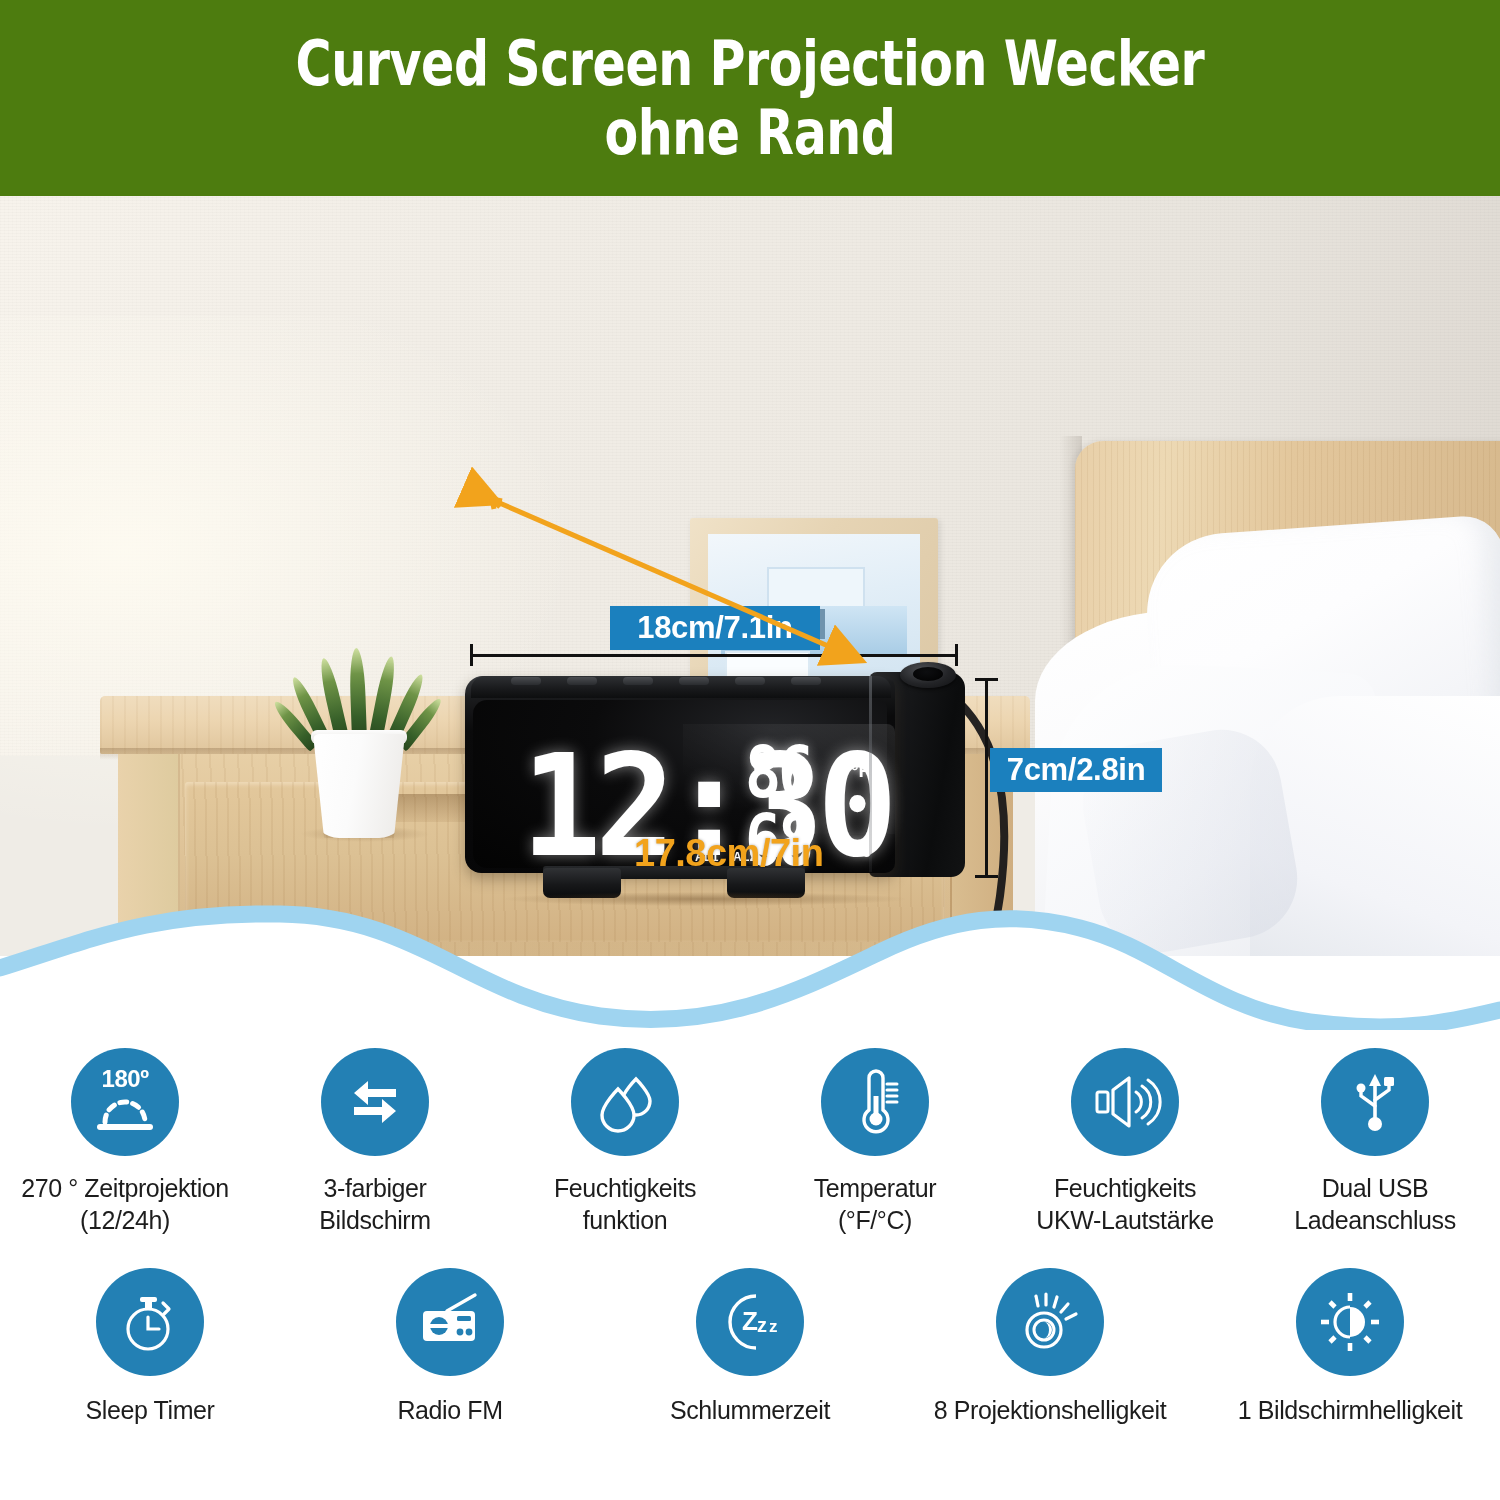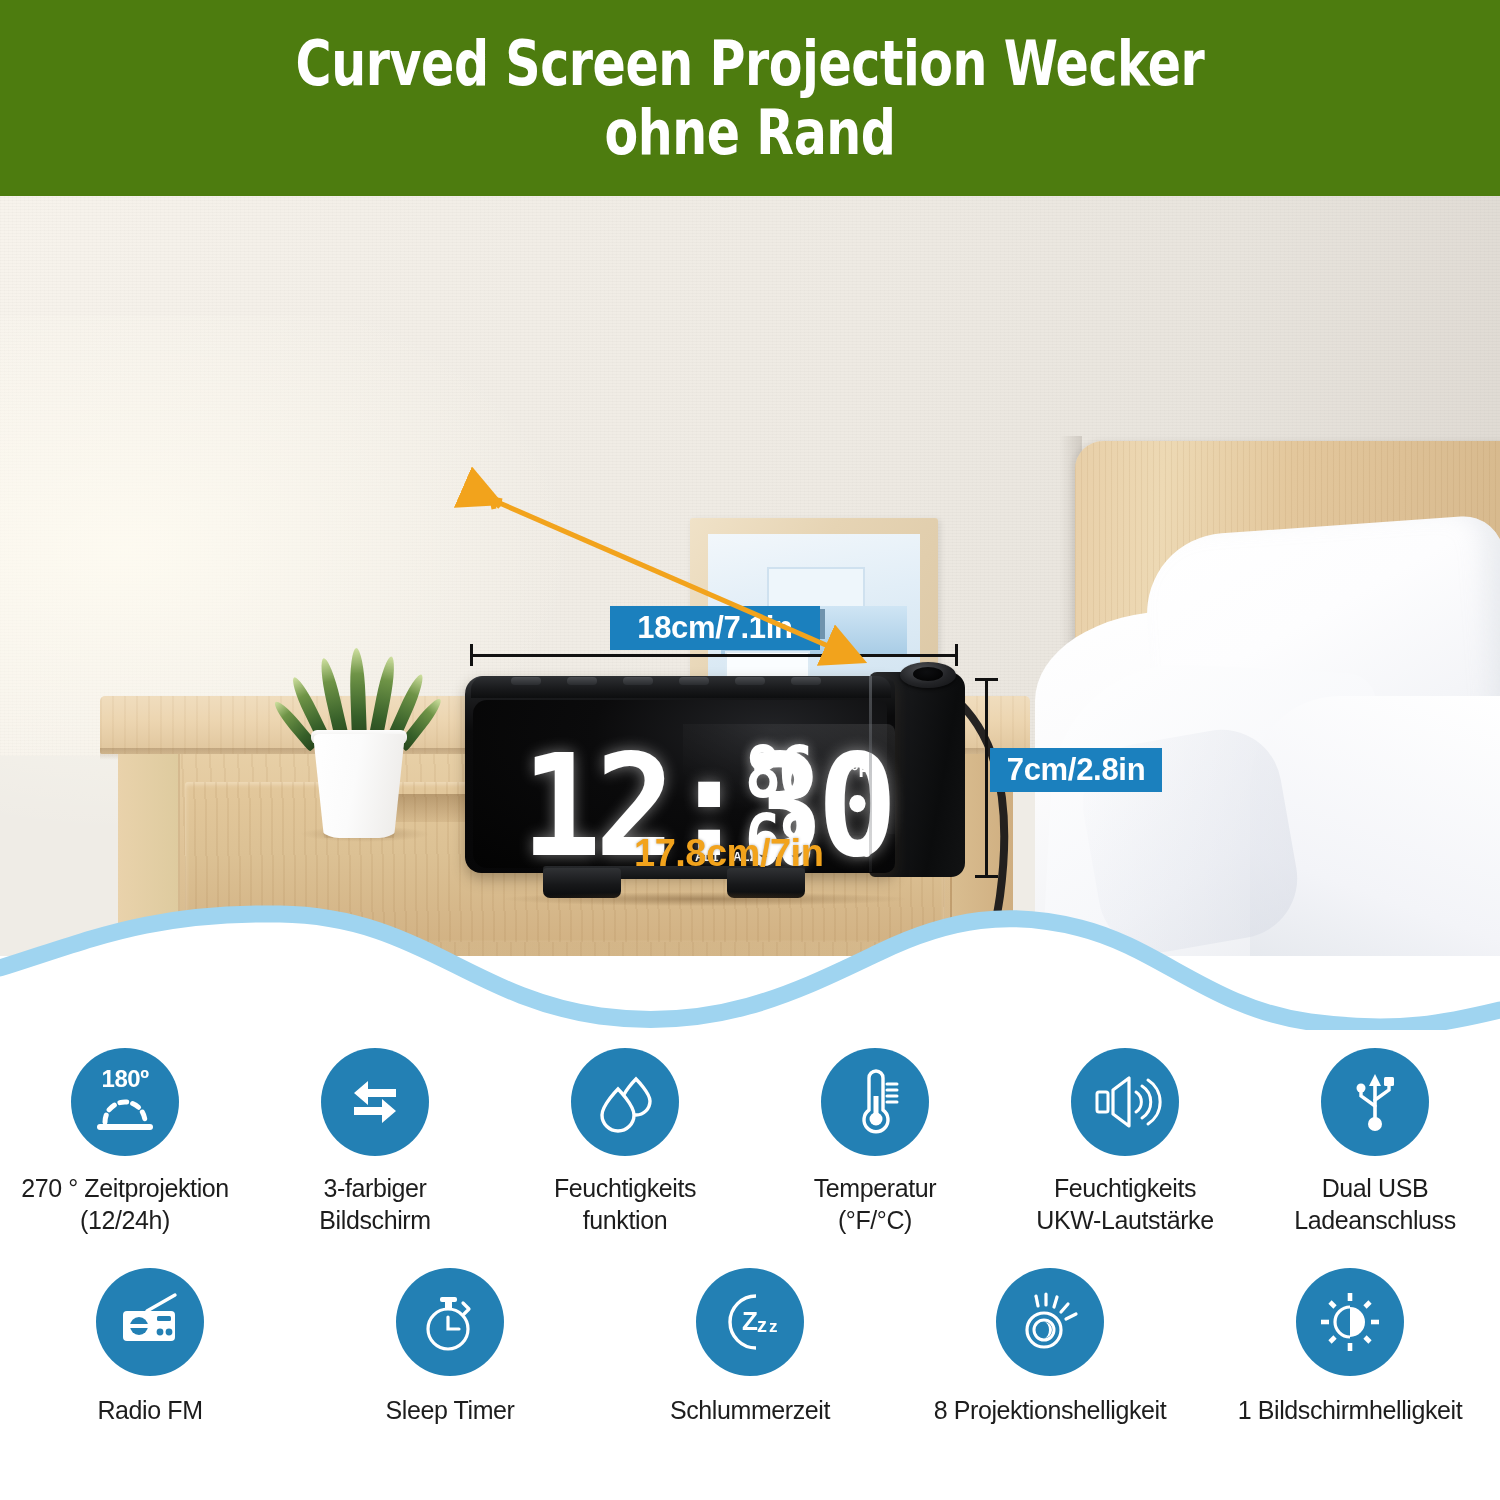--- a/index.html
+++ b/index.html
@@ -633,43 +633,43 @@
     </div>
 
   </div>
 
   <div class="feat-row row2">
 
 
     <div class="feat-cell">
       <div class="feat-circle">
         <svg class="icon-svg" width="74" height="74" viewBox="0 0 74 74">
+          <circle cx="35" cy="44" r="20" stroke="#fff" stroke-width="3.2" fill="none"></circle>
+          <path d="M35,32 L35,44 L46,44" stroke="#fff" stroke-width="3.2" fill="none" stroke-linecap="round"></path>
+          <rect x="27" y="12" width="17" height="5" rx="2" fill="#fff"></rect>
+          <rect x="32" y="16" width="7" height="7" fill="#fff"></rect>
+          <path d="M50,18 L56,24 L51,29" stroke="#fff" stroke-width="3.2" fill="none" stroke-linecap="round" stroke-linejoin="round"></path>
+        </svg>
+      </div>
+      <div class="feat-label">Sleep Timer</div>
+    </div>
+
+    <div class="feat-cell">
+      <div class="feat-circle">
+        <svg class="icon-svg" width="74" height="74" viewBox="0 0 74 74">
           <line x1="34" y1="26" x2="62" y2="10" stroke="#fff" stroke-width="3.4" stroke-linecap="round"></line>
           <rect x="10" y="26" width="52" height="30" rx="4" fill="#fff"></rect>
           <circle cx="26" cy="41" r="9" fill="#2380b4"></circle>
           <rect x="17" y="39" width="18" height="4" fill="#fff"></rect>
           <rect x="44" y="31" width="14" height="5" rx="1.5" fill="#2380b4"></rect>
           <circle cx="47" cy="47" r="3.4" fill="#2380b4"></circle>
           <circle cx="56" cy="47" r="3.4" fill="#2380b4"></circle>
         </svg>
       </div>
       <div class="feat-label">Radio FM</div>
-    </div>
-
-    <div class="feat-cell">
-      <div class="feat-circle">
-        <svg class="icon-svg" width="74" height="74" viewBox="0 0 74 74">
-          <circle cx="35" cy="44" r="20" stroke="#fff" stroke-width="3.2" fill="none"></circle>
-          <path d="M35,32 L35,44 L46,44" stroke="#fff" stroke-width="3.2" fill="none" stroke-linecap="round"></path>
-          <rect x="27" y="12" width="17" height="5" rx="2" fill="#fff"></rect>
-          <rect x="32" y="16" width="7" height="7" fill="#fff"></rect>
-          <path d="M50,18 L56,24 L51,29" stroke="#fff" stroke-width="3.2" fill="none" stroke-linecap="round" stroke-linejoin="round"></path>
-        </svg>
-      </div>
-      <div class="feat-label">Sleep Timer</div>
     </div>
 
     <div class="feat-cell">
       <div class="feat-circle">
         <svg class="icon-svg" width="76" height="76" viewBox="0 0 76 76">
           <path d="M44,12 a26,26 0 1 0 0,52 a21,21 0 0 1 0,-52 Z" stroke="#fff" stroke-width="3.4" fill="none"></path>
           <text x="30" y="46" font-family="Liberation Sans, sans-serif" font-size="26" font-weight="700" fill="#fff">Z</text>
           <text x="45" y="48" font-family="Liberation Sans, sans-serif" font-size="20" font-weight="700" fill="#fff">z</text>
           <text x="57" y="48" font-family="Liberation Sans, sans-serif" font-size="17" font-weight="700" fill="#fff">z</text>
         </svg>

